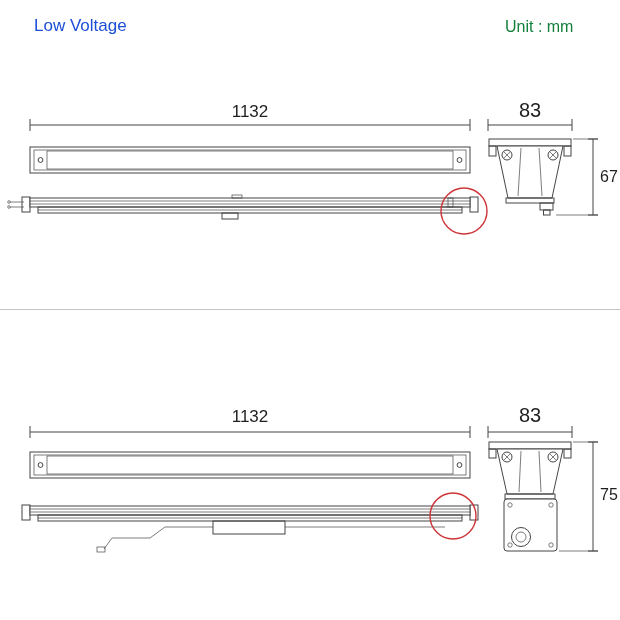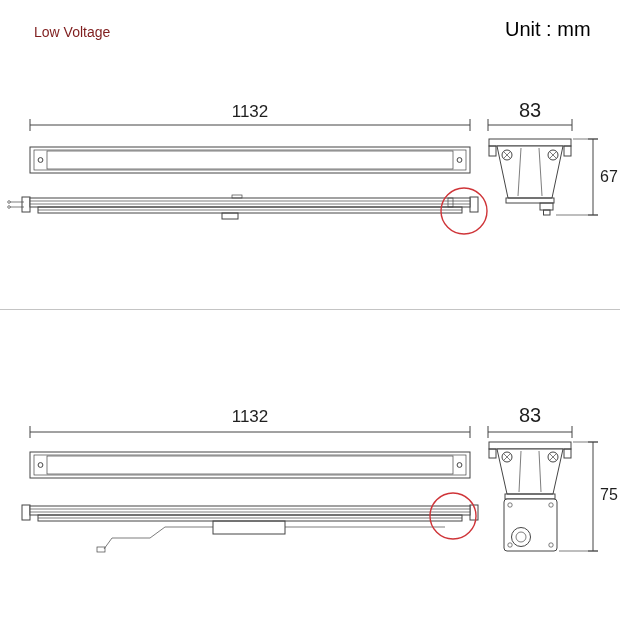--- a/index.html
+++ b/index.html
@@ -1,22 +1,22 @@
 <!DOCTYPE html>
 <html><head>
 <meta charset="utf-8">
 <style>
   * { margin:0; padding:0; box-sizing:border-box; }
   html,body { width:620px; height:620px; background:#ffffff; }
   body { font-family:"Liberation Sans", sans-serif; color:#1a1a1a; }
   .stage { position:relative; width:620px; height:620px; background:#ffffff; overflow:hidden; }
-  .section-title { position:absolute; left:34px; font-size:14px; color:#7f1d1d;margin-top:8px; }
+  .section-title { position:absolute; left:34px; font-size:17px; color:#1d4ed8; }
   .title-low { top:16px; }
   .title-high { top:322px; }
-  .unit-label { position:absolute; left:505px; top:18px; font-size:20px; color:#000000; }
+  .unit-label { position:absolute; left:505px; top:18px; font-size:16px; color:#15803d; }
   .divider { position:absolute; left:0; top:309px; width:620px; height:1px; background:#c4c4c4; }
   svg.drawing { position:absolute; left:0; display:block; }
   #svg-low  { top:86px; }
   #svg-high { top:388px; }
   .ln   { stroke:#454545; fill:none; stroke-width:1; }
   .thin { stroke-width:0.7; }
   .wfill{ fill:#ffffff; }
   text.dim { fill:#1f1f1f; font-family:"Liberation Sans", sans-serif; }
   .dim-len { font-size:17px; }
   .dim-wid { font-size:20px; }

